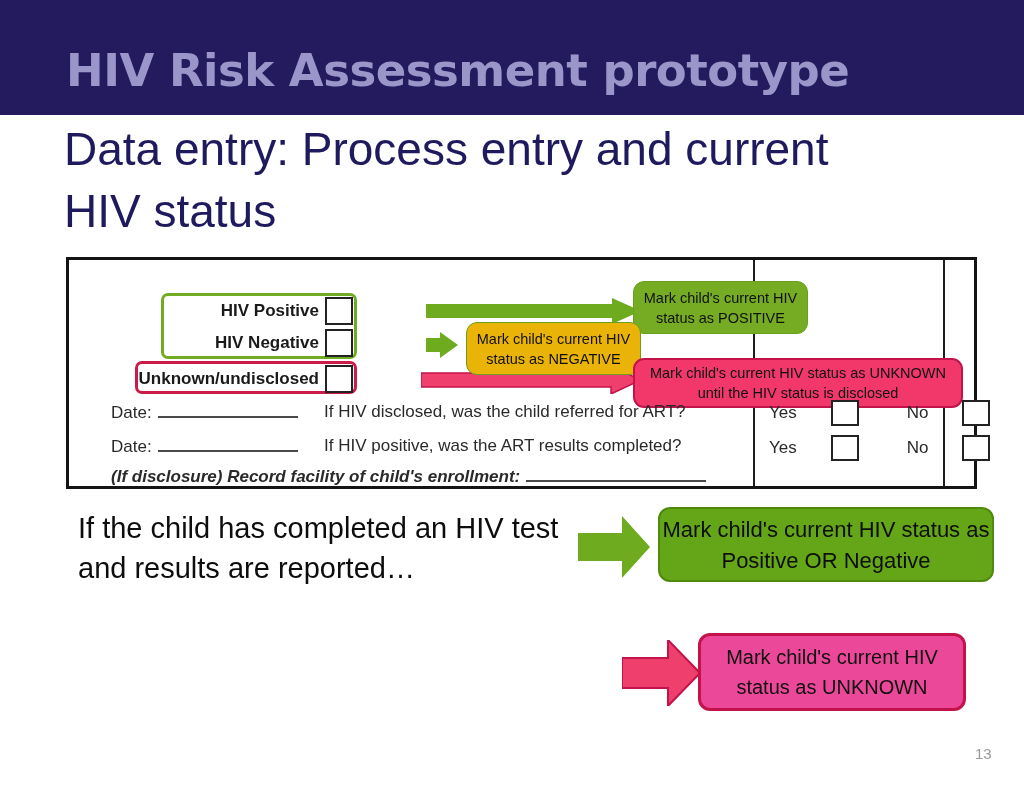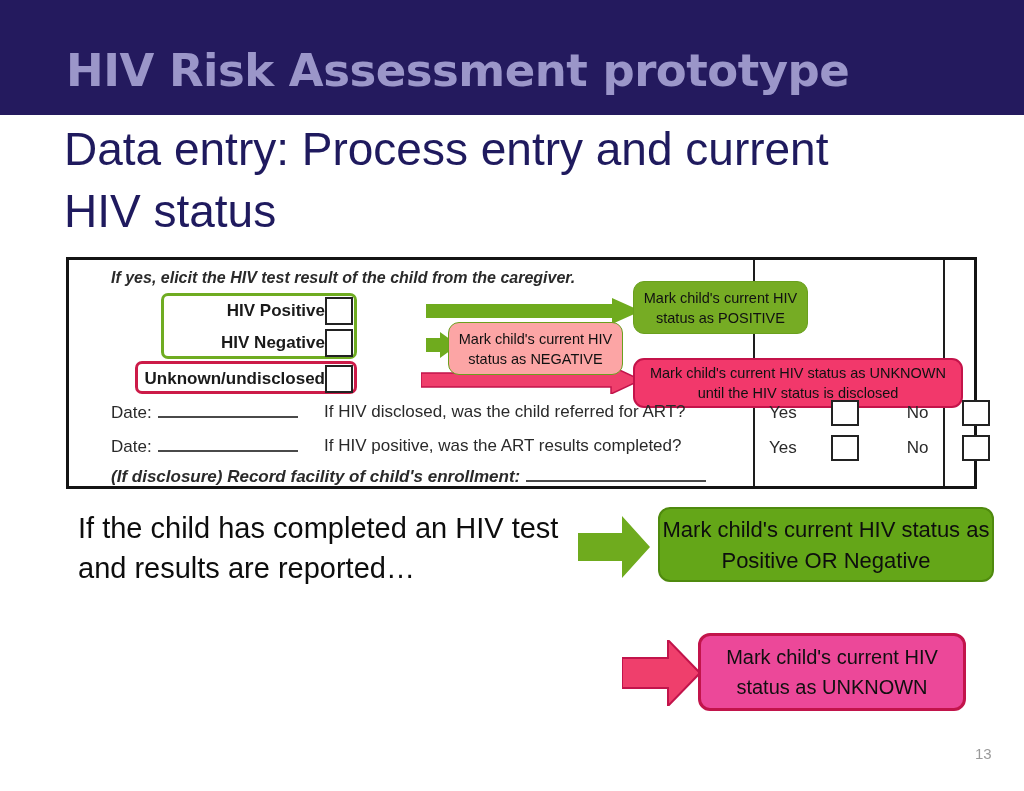--- a/index.html
+++ b/index.html
@@ -115,20 +115,21 @@
     align-items: center;
     justify-content: flex-end;
     height: 30px;
   }
   .opt-label {
     font-family: "Liberation Sans", sans-serif;
     font-weight: bold;
     font-size: 17px;
     color: #1a1a1a;
     white-space: nowrap;
+    padding-right: 6px;
   }
   .opt-box {
     width: 28px;
     height: 28px;
     border: 2px solid #222222;
     background: #ffffff;
     box-sizing: border-box;
     flex: 0 0 auto;
   }
   #row-positive { left: 96px; top: 36px; width: 188px; }
@@ -224,25 +225,25 @@
     left: 564px;
     top: 21px;
     width: 175px;
     height: 53px;
     background: #76ac24;
     border: 1px solid #6aa01e;
     font-size: 14.5px;
     line-height: 20px;
   }
   #callout-negative {
-    left: 379px;
+    left: 397px;
     top: 62px;
     width: 175px;
     height: 53px;
-    background: #fca5a5;
+    background: #eab308;
     border: 1px solid #6aa01e;
     font-size: 14.5px;
     line-height: 20px;
   }
   #callout-unknown {
     left: 564px;
     top: 98px;
     width: 330px;
     height: 50px;
     background: #f2386b;
@@ -324,21 +325,20 @@
     <div id="header-title">HIV Risk Assessment prototype</div>
   </div>
 
   <div id="subtitle">Data entry: Process entry and current HIV status</div>
 
   <div id="form-box">
 
     <div class="vdivider" id="vdiv-1"></div>
     <div class="vdivider" id="vdiv-2"></div>
 
-    <div id="form-caption">If yes, elicit the HIV test result of the child from the caregiver.</div>
 
     <div class="hl-rect" id="hl-green"></div>
     <div class="hl-rect" id="hl-pink"></div>
 
     <div class="opt-row" id="row-positive">
       <span class="opt-label">HIV Positive</span>
       <span class="opt-box"></span>
     </div>
     <div class="opt-row" id="row-negative">
       <span class="opt-label">HIV Negative</span>

